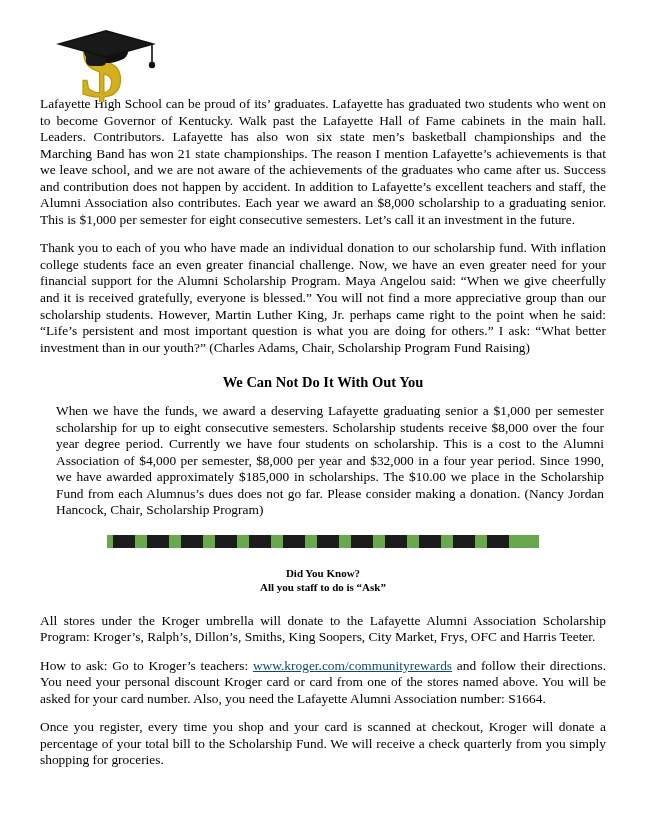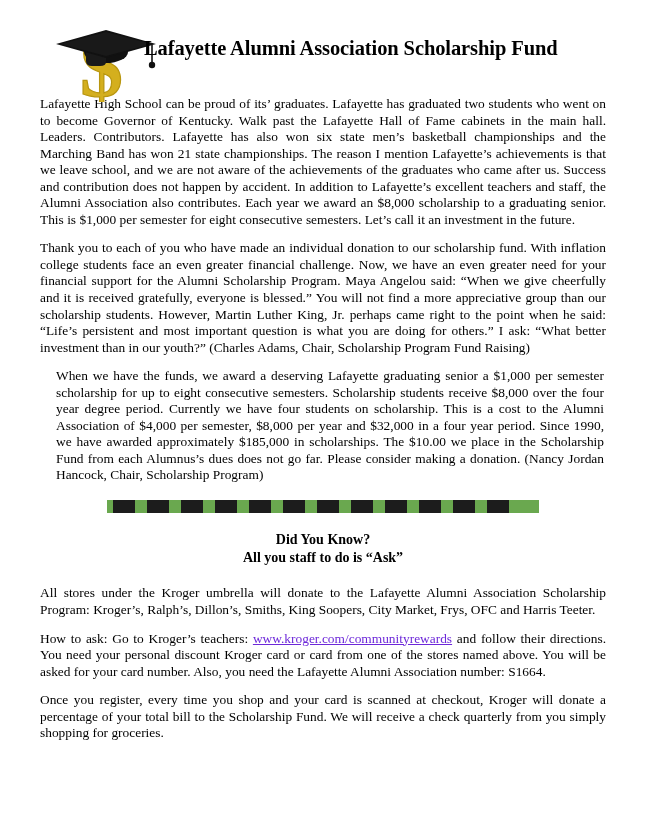--- a/index.html
+++ b/index.html
@@ -93,31 +93,31 @@
     background: #1c1c1c;
   }
   .divider .gap {
     flex: 0 0 auto;
     height: 100%;
   }
 
   
   .didyouknow {
     text-align: center;
-    font-size: 14px;
+    font-size: 11px;
     font-weight: bold;
     line-height: 1.3;
     margin-bottom: 18px;
   }
   .didyouknow div { margin: 0; }
 
   
   .kroger p.body { margin-bottom: 12px; }
   a.weblink {
-    color: #6d28d9;
+    color: #0c4a6e;
     text-decoration: underline;
   }
 </style>
 </head>
 <body>
 
 <div class="page">
 
   <div class="header">
     <div class="logo">
@@ -130,27 +130,27 @@
         <g>
           <ellipse cx="54" cy="34" rx="22" ry="11" fill="#111111"></ellipse>
           <path d="M54 34 L54 44 Q54 48 48 48 L40 48 Q34 48 34 43 L34 33 Z" fill="#1a1a1a"></path>
           <polygon points="54,12 104,26 54,40 4,26" fill="#111111"></polygon>
           <polygon points="54,14 99,26 54,38 9,26" fill="#191919"></polygon>
           <line x1="100" y1="27" x2="100" y2="45" stroke="#111111" stroke-width="1.6"></line>
           <circle cx="100" cy="47" r="3.2" fill="#111111"></circle>
         </g>
       </svg>
     </div>
-    <div class="doc-title">Lafayette Alumni Association Scholarship Fund</div>
   </div>
 
   <p class="body">Lafayette High School can be proud of its’ graduates. Lafayette has graduated two students who went on to become Governor of Kentucky. Walk past the Lafayette Hall of Fame cabinets in the main hall. Leaders. Contributors. Lafayette has also won six state men’s basketball championships and the Marching Band has won 21 state championships. The reason I mention Lafayette’s achievements is that we leave school, and we are not aware of the achievements of the graduates who came after us. Success and contribution does not happen by accident. In addition to Lafayette’s excellent teachers and staff, the Alumni Association also contributes. Each year we award an $8,000 scholarship to a graduating senior. This is $1,000 per semester for eight consecutive semesters. Let’s call it an investment in the future.</p>
   <p class="body">Thank you to each of you who have made an individual donation to our scholarship fund.  With inflation college students face an even greater financial challenge. Now, we have an even greater need for your financial support for the Alumni Scholarship Program. Maya Angelou said: “When we give cheerfully and it is received gratefully, everyone is blessed.” You will not find a more appreciative group than our scholarship students. However, Martin Luther King, Jr. perhaps came right to the point when he said: “Life’s persistent and most important question is what you are doing for others.”  I ask: “What better investment than in our youth?”  (Charles Adams, Chair, Scholarship Program Fund Raising)</p>
 
   <div class="sect2">
+    <h2 class="section-heading second">We Can Not Do It With Out You</h2>
     <p class="body">When we have the funds, we award a deserving Lafayette graduating senior a $1,000 per semester scholarship for up to eight consecutive semesters. Scholarship students receive $8,000 over the four year degree period. Currently we have four students on scholarship. This is a cost to the Alumni Association of $4,000 per semester, $8,000 per year and $32,000 in a four year period. Since 1990, we have awarded approximately $185,000 in scholarships. The $10.00 we place in the Scholarship Fund from each Alumnus’s dues does not go far.  Please consider making a donation.  (Nancy Jordan Hancock, Chair, Scholarship Program)</p>
   </div>
 
   <div class="divider-wrap">
     <div class="divider">
       <span class="gap" style="width:6px"></span>
       <span class="blk" style="width:22px"></span>
         <span class="gap" style="width:12px"></span>
       <span class="blk" style="width:22px"></span>
         <span class="gap" style="width:12px"></span>

